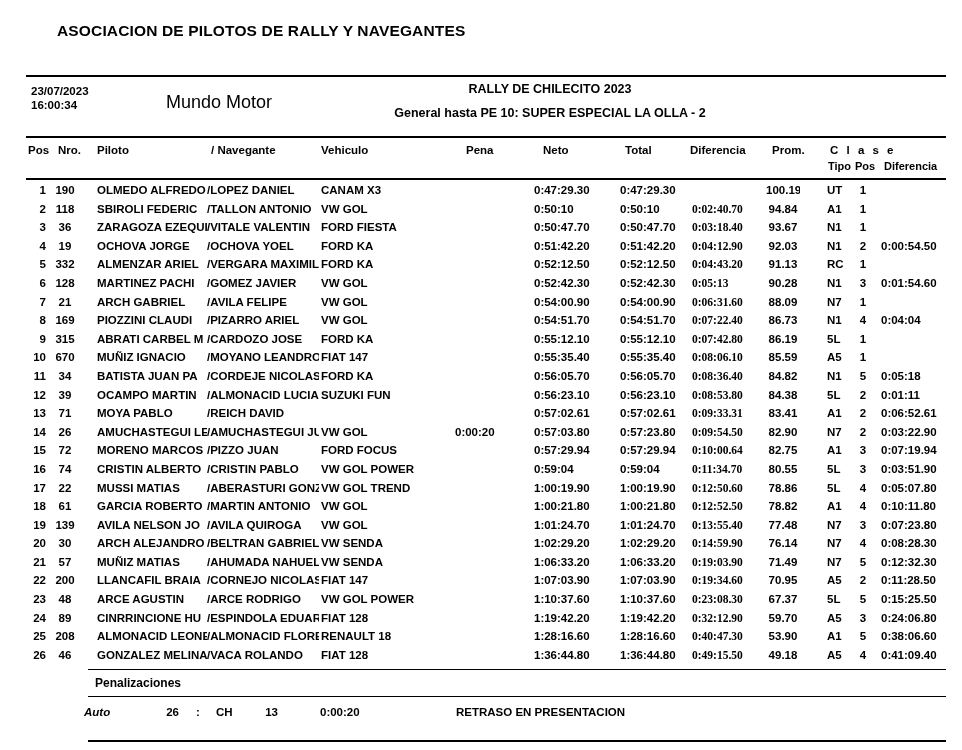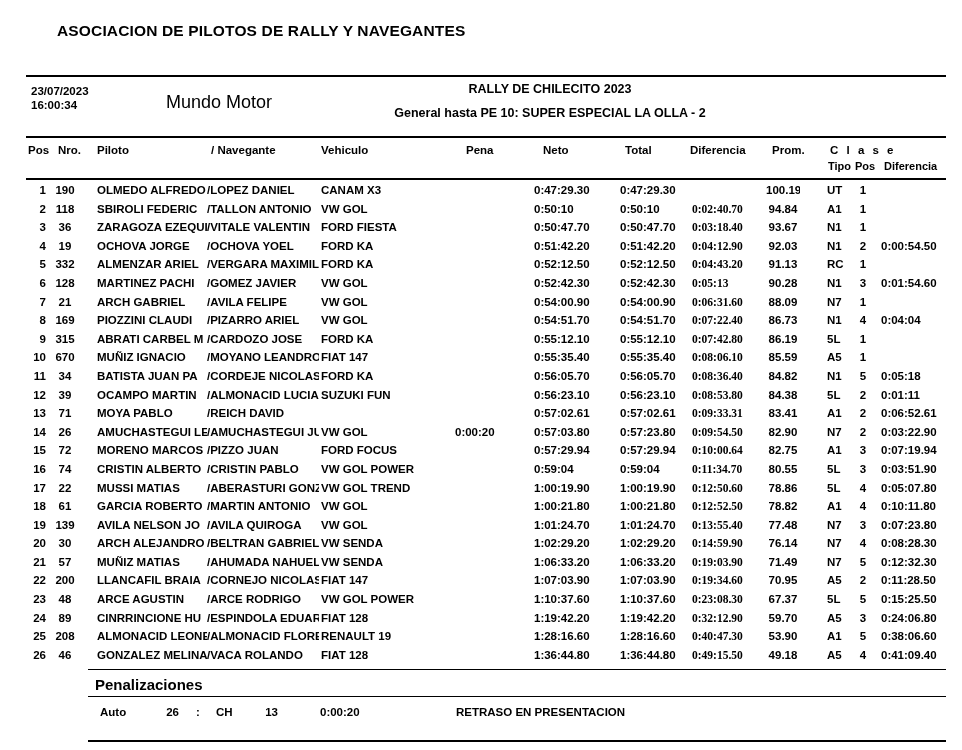--- a/index.html
+++ b/index.html
@@ -153,41 +153,41 @@
   .c-prom  { left: 766px; width: 34px; text-align: center; }
   .c-tipo  { left: 827px; width: 24px; }
   .c-cpos  { left: 857px; width: 12px; text-align: center; }
   .c-cdif  { left: 881px; width: 74px; }
 
   
   .pen-title {
     position: absolute;
     left: 95px;
     top: 676px;
-    font-size: 15px;
+    font-size: 12px;
     font-weight: bold;
     white-space: nowrap;
   }
   .pen-row {
     position: absolute;
     top: 706px;
     left: 0;
     width: 962px;
     height: 16px;
     font-size: 11.5px;
     font-weight: bold;
     white-space: nowrap;
   }
   .pen-row > span {
     position: absolute;
     top: 0;
     display: block;
     white-space: nowrap;
   }
-  .p-auto  { left: 100px; }
+  .p-auto  { left: 84px; font-style: italic; }
   .p-num   { left: 159px; width: 20px; text-align: right; }
   .p-colon { left: 196px; }
   .p-ch    { left: 216px; }
   .p-chnum { left: 258px; width: 20px; text-align: right; }
   .p-time  { left: 320px; }
   .p-desc  { left: 456px; }
 </style>
 </head>
 <body>
 
@@ -581,21 +581,21 @@
         <span class="c-prom">59.70</span>
         <span class="c-tipo">A5</span>
         <span class="c-cpos">3</span>
         <span class="c-cdif">0:24:06.80</span>
       </div>
       <div class="row">
         <span class="c-pos">25</span>
         <span class="c-nro">208</span>
         <span class="c-pil">ALMONACID LEONE</span>
         <span class="c-nav">/ALMONACID FLORE</span>
-        <span class="c-veh">RENAULT 19</span>
+        <span class="c-veh">RENAULT 18</span>
         <span class="c-pena"></span>
         <span class="c-neto">1:28:16.60</span>
         <span class="c-total">1:28:16.60</span>
         <span class="c-dif">0:40:47.30</span>
         <span class="c-prom">53.90</span>
         <span class="c-tipo">A1</span>
         <span class="c-cpos">5</span>
         <span class="c-cdif">0:38:06.60</span>
       </div>
       <div class="row">

